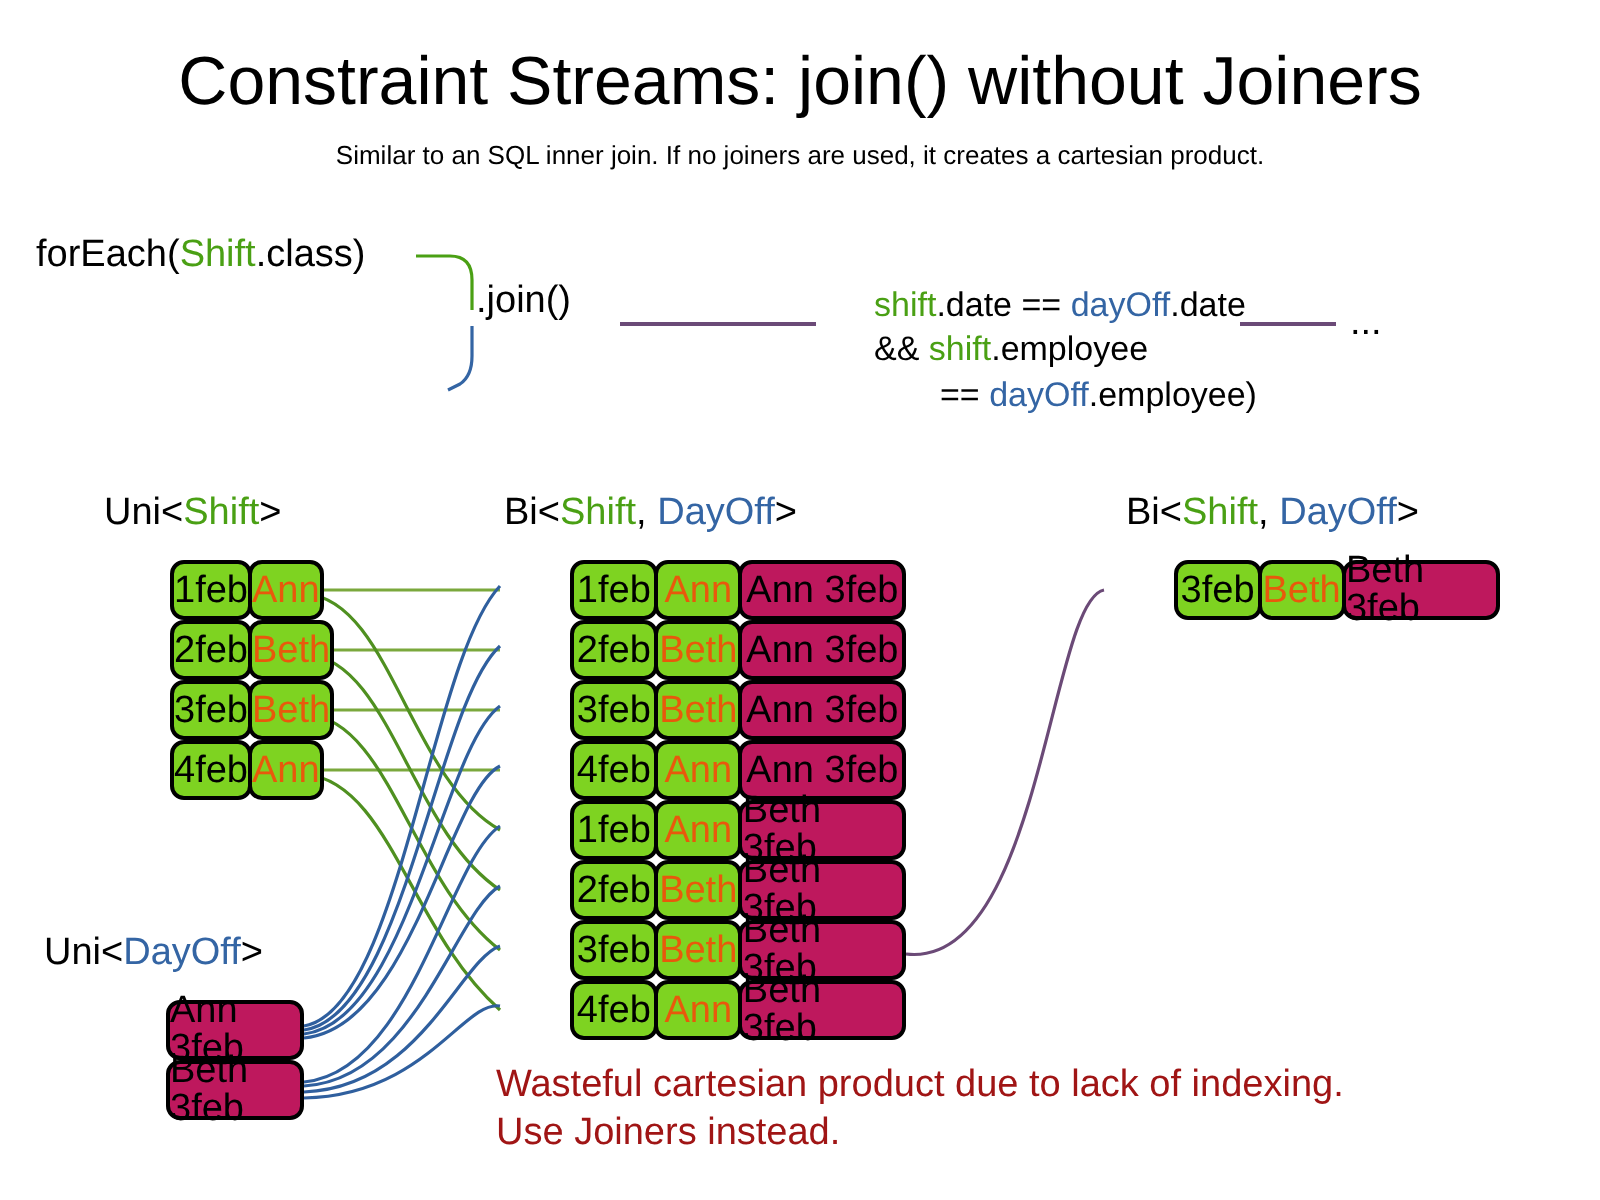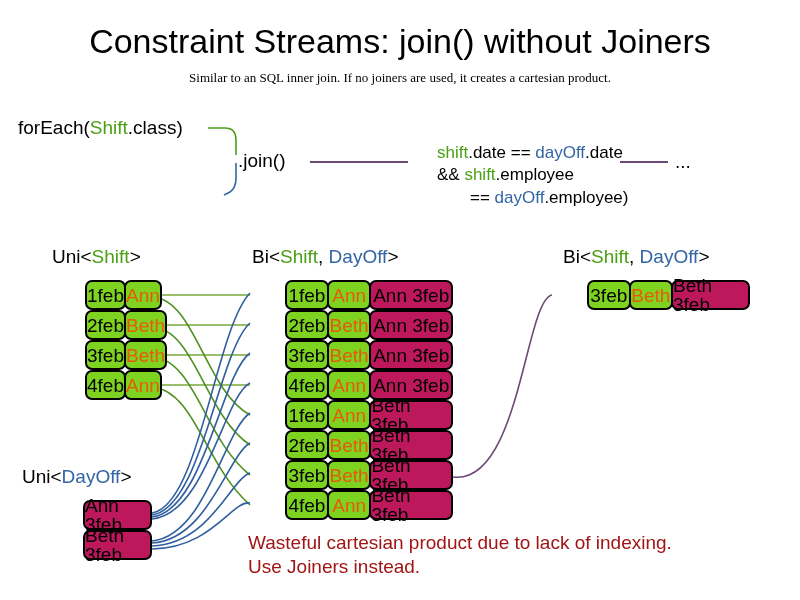--- a/index.html
+++ b/index.html
@@ -10,32 +10,31 @@
   .stage{position:absolute;left:0;top:0;width:800px;height:562px;}
 
   
   .title{
     position:absolute;left:0;top:22px;width:800px;text-align:center;
     font-size:34px;letter-spacing:0px;white-space:nowrap;
   }
   .subtitle{
     position:absolute;left:0;top:70px;width:800px;text-align:center;
     font-size:13px;
-    font-family:Liberation Serif, serif;
   }
 
   
   .code{position:absolute;font-size:19px;white-space:nowrap;}
   .g{color:#4aa014;}
   .b{color:#3465a4;}
   .sm{font-size:16px;}
 
   #foreach-shift{left:18px;top:117px;}
   #foreach-dayoff{left:18px;top:180px;}
-  #join-label{left:238px;top:150px;}
+  #join-label{left:238px;top:140px;}
   #filter-l1{left:415px;top:117px;font-size:19px;}
   #filter-l2{left:437px;top:143px;font-size:17px;}
   #filter-l3{left:437px;top:165px;font-size:17px;}
   #filter-l4{left:470px;top:188px;font-size:17px;}
   #ellipsis{left:675px;top:151px;font-size:19px;color:#000;}
 
   
   .stream-head{position:absolute;font-size:19px;white-space:nowrap;}
   #head-uni-shift{left:52px;top:246px;}
   #head-bi-mid{left:252px;top:246px;}

